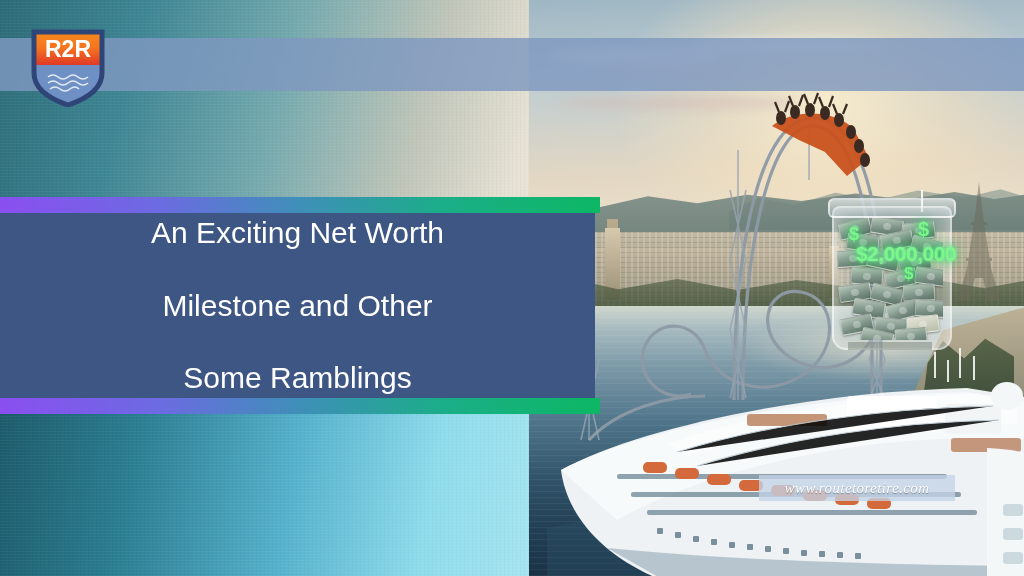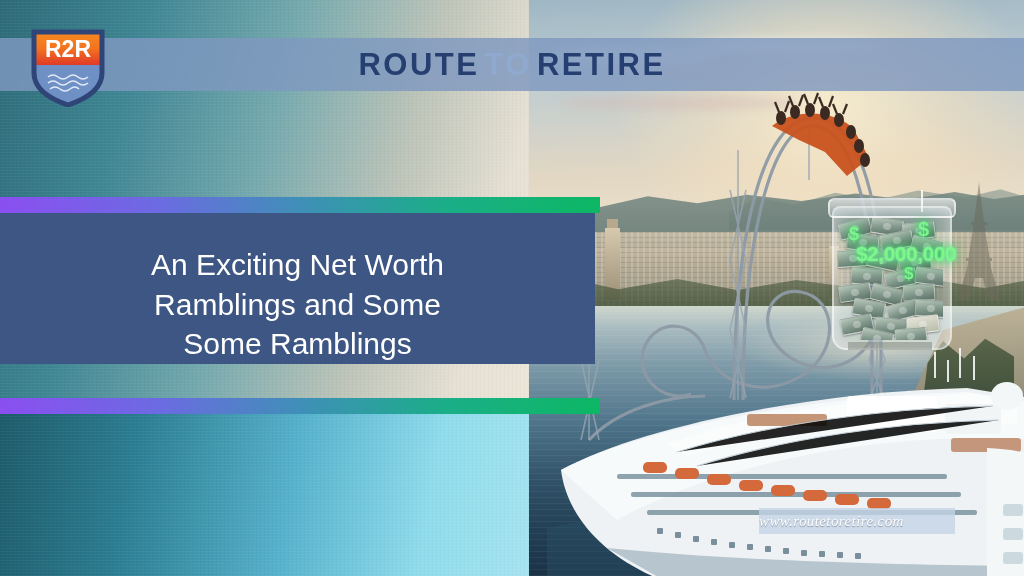--- a/index.html
+++ b/index.html
@@ -126,27 +126,27 @@
   .header-title .w1,.header-title .w3{margin:0;}
 
   
   .logo{position:absolute;left:29px;top:27px;width:78px;height:80px;}
 
   
   .accent{position:absolute;left:0;width:600px;height:16px;
     background:linear-gradient(90deg,#8a4ff0 0%,#6d6ae2 26%,#3f8fb8 50%,#1bae88 74%,#0cb764 100%);}
   .accent-top{top:197px;}
   .accent-bottom{top:398px;}
-  .title-card{position:absolute;left:0;top:213px;width:595px;height:151px;
-    background:#3d5684;display:flex;flex-direction:column;align-items:center;justify-content:flex-end;}
+  .title-card{position:absolute;left:0;top:213px;width:595px;height:185px;
+    background:#3d5684;display:flex;flex-direction:column;align-items:center;justify-content:space-between;}
   .title-card .line{color:#ffffff;font-size:30px;line-height:1.32;text-align:center;font-weight:400;}
 
   
-  .url-badge{position:absolute;left:759px;top:508px;width:196px;height:26px;
-    background:rgba(196,212,231,.78);display:flex;align-items:center;justify-content:flex-start;}
+  .url-badge{position:absolute;left:759px;top:475px;width:196px;height:26px;
+    background:rgba(196,212,231,.78);display:flex;align-items:center;justify-content:center;}
   .url-badge span{font-family:"Liberation Serif",serif;font-style:italic;font-size:15px;
     color:#ffffff;letter-spacing:.4px;text-shadow:0 1px 1px rgba(0,0,0,.35);}
 </style>
 </head>
 <body>
 
 <div class="stage">
 
   <div class="bg-left"></div>
   <div class="bg-left-lower"></div>
@@ -351,25 +351,20 @@
         <g stroke="#b9c9d2" stroke-width="1.2" opacity="0.85">
           <path d="M130 100 C220 72 340 56 446 54"></path>
           <path d="M150 114 C240 86 350 70 452 68"></path>
         </g>
       </svg>
     </div>
 
   </div>
 
   <div class="header-band"></div>
-  <div class="header-title">
-    <span class="w1">ROUTE</span>
-    <span class="to">TO</span>
-    <span class="w3">RETIRE</span>
-  </div>
 
   <div class="logo">
     <svg viewBox="0 0 78 80" width="78" height="80">
       <defs>
         <linearGradient id="lg-top" x1="0" y1="0" x2="0" y2="1">
           <stop offset="0%" stop-color="#f7911e"></stop>
           <stop offset="55%" stop-color="#f4741f"></stop>
           <stop offset="100%" stop-color="#e03a27"></stop>
         </linearGradient>
         <clipPath id="shield">
@@ -386,21 +381,21 @@
         <path d="M19 50 q5 -4 10 0 q5 4 10 0 q5 -4 10 0 q5 4 10 0"></path>
         <path d="M19 56 q5 -4 10 0 q5 4 10 0 q5 -4 10 0 q5 4 10 0"></path>
         <path d="M21 62 q5 -4 10 0 q5 4 10 0 q5 -4 9 0"></path>
       </g>
     </svg>
   </div>
 
   <div class="accent accent-top"></div>
   <div class="title-card">
     <div class="line">An Exciting Net Worth</div>
-    <div class="line">Ramblings and Some</div>
+    <div class="line">Milestone and Other</div>
     <div class="line">Some Ramblings</div>
   </div>
   <div class="accent accent-bottom"></div>
 
   <div class="url-badge">
     <span>www.routetoretire.com</span>
   </div>
 
 </div>
 

